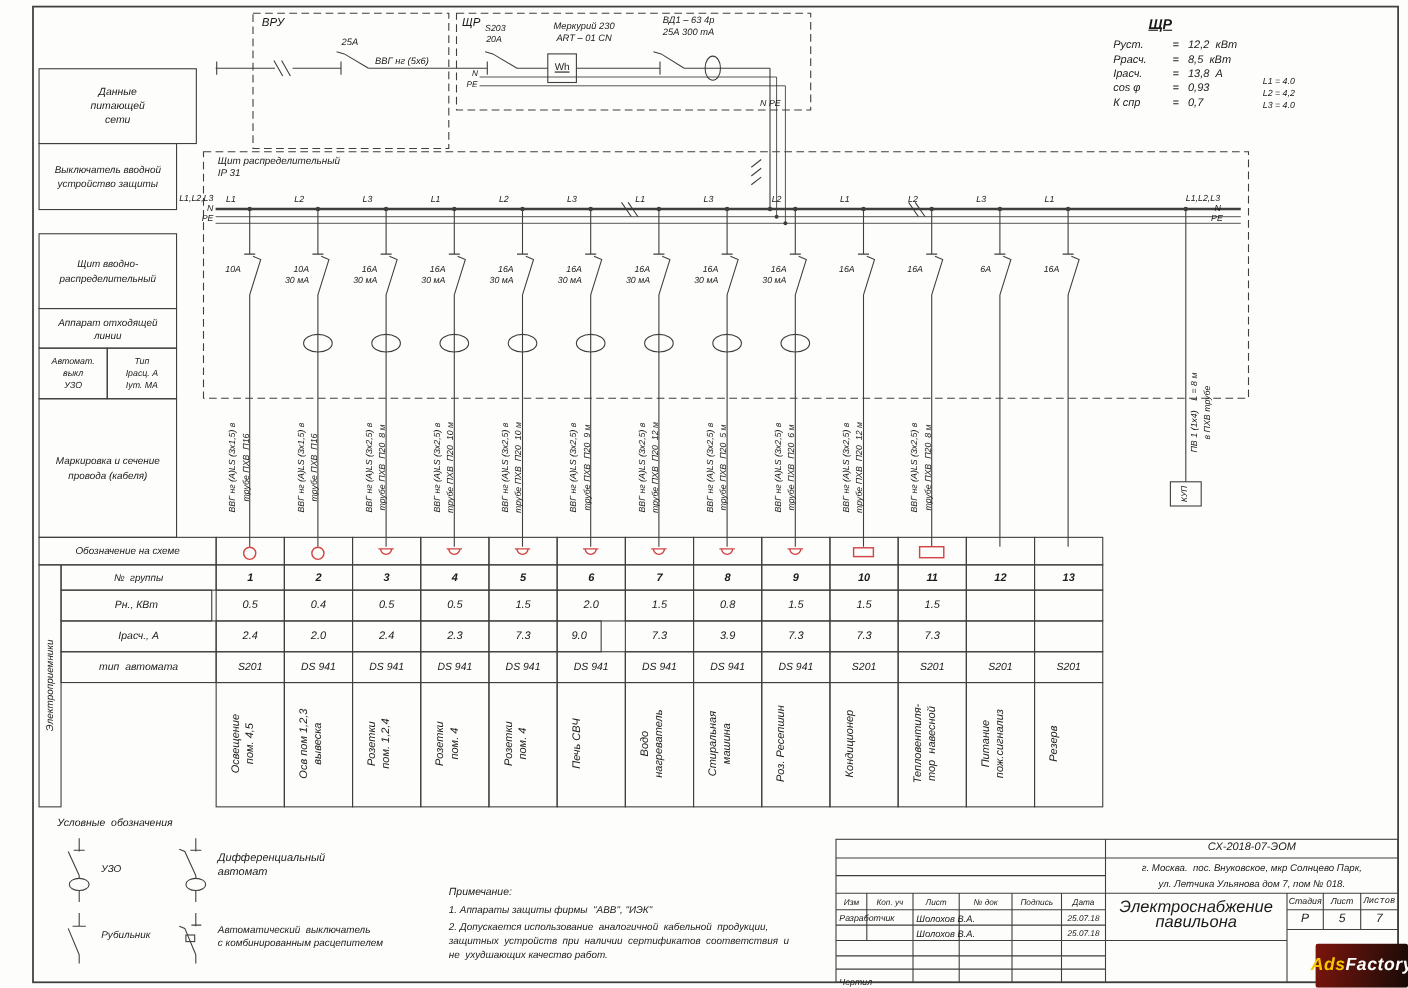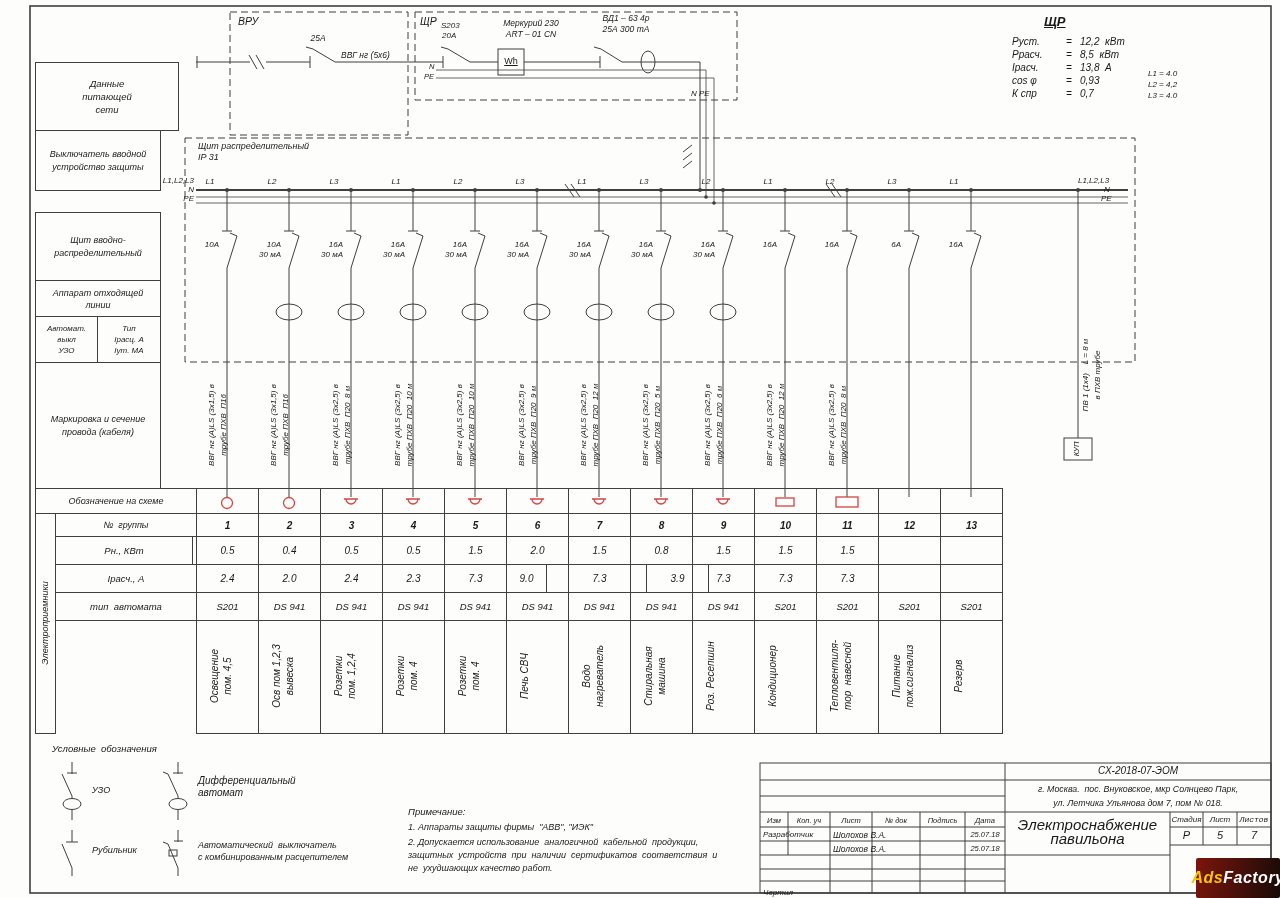--- a/index.html
+++ b/index.html
@@ -326,21 +326,21 @@
       <div class="t rot" style="left: 543px; top: 657px; width: 112px; height: 38px; line-height: 13px; font-size: 10px; text-align: center;">Водо
 нагреватель</div>
       <div class="t " style="left: 634px; top: 177px; width: 20px; text-align: center; font-size: 8px;">L3</div>
       <div class="t " style="left: 603px; top: 240px; width: 50px; text-align: right; font-size: 8px; line-height: 10px;">16А
 30 мА</div>
       <div class="t rot" style="left: 588px; top: 412px; width: 130px; height: 26px; line-height: 12px; font-size: 8px; text-align: center;">ВВГ нг (А)LS (3х2,5) в
 трубе ПХВ  П20  5 м</div>
       <div class="cell " style="left: 630px; top: 488px; width: 63px; height: 26px; font-size: 9px;"></div>
       <div class="cell b" style="left: 630px; top: 513px; width: 63px; height: 24px; font-size: 10px;">8</div>
       <div class="cell " style="left: 630px; top: 536px; width: 63px; height: 29px; font-size: 10px;">0.8</div>
-      <div class="cell " style="left: 630px; top: 564px; width: 63px; height: 29px; font-size: 10px; margin-left: 16px;">3.9</div>
+      <div class="cell " style="left: 630px; top: 564px; width: 63px; height: 29px; font-size: 10px;">3.9</div>
       <div class="cell " style="left: 630px; top: 592px; width: 63px; height: 29px; font-size: 9.5px;">DS 941</div>
       <div class="cell " style="left: 630px; top: 620px; width: 63px; height: 114px; font-size: 10px;"></div>
       <div class="t rot" style="left: 605px; top: 657px; width: 112px; height: 38px; line-height: 13px; font-size: 10px; text-align: center;">Стиральная
 машина</div>
       <div class="t " style="left: 696px; top: 177px; width: 20px; text-align: center; font-size: 8px;">L2</div>
       <div class="t " style="left: 665px; top: 240px; width: 50px; text-align: right; font-size: 8px; line-height: 10px;">16А
 30 мА</div>
       <div class="t rot" style="left: 650px; top: 412px; width: 130px; height: 26px; line-height: 12px; font-size: 8px; text-align: center;">ВВГ нг (А)LS (3х2,5) в
 трубе ПХВ  П20  6 м</div>
       <div class="cell " style="left: 692px; top: 488px; width: 63px; height: 26px; font-size: 9px;"></div>

